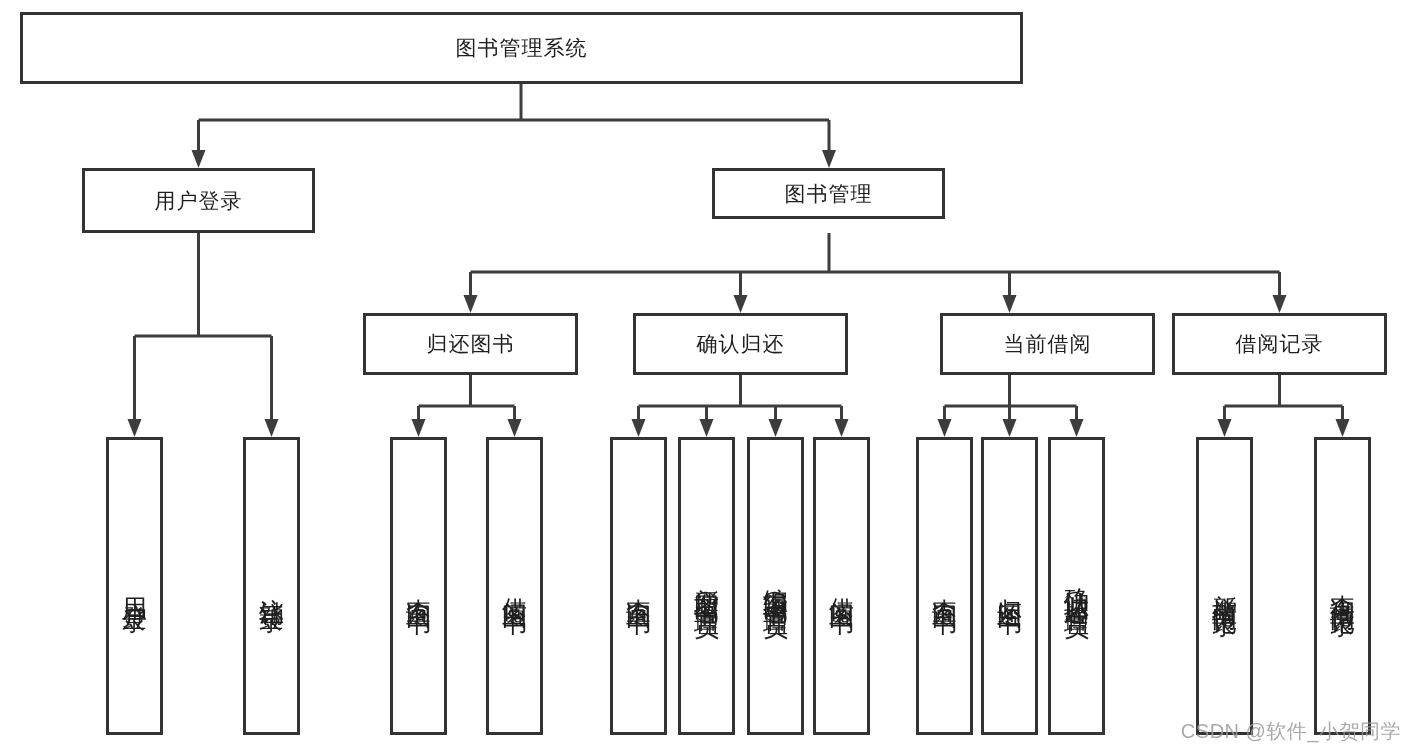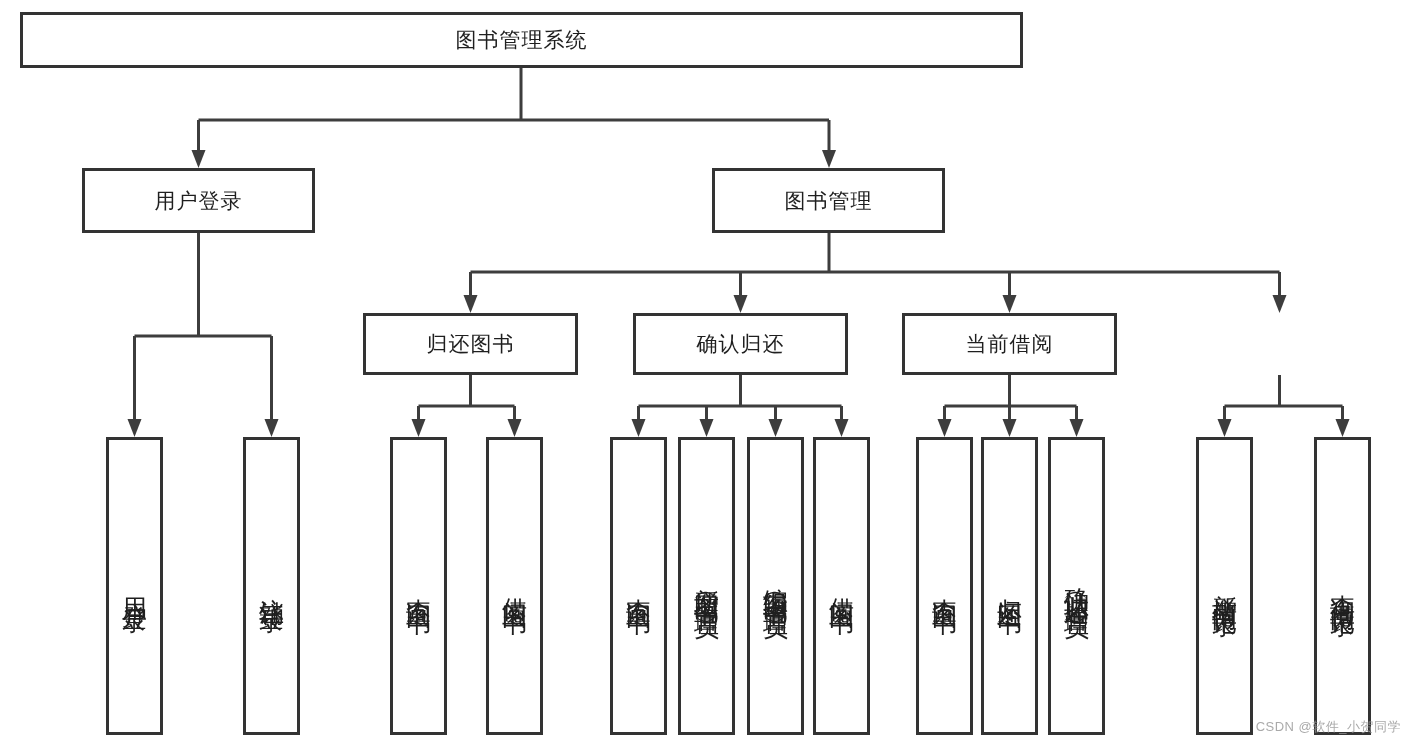--- a/index.html
+++ b/index.html
@@ -60,21 +60,21 @@
     font-size: 25px;
     letter-spacing: 4px;
     color: var(--text-color);
     line-height: 1;
     white-space: nowrap;
   }
   .watermark {
     position: absolute;
     right: 4px;
     top: 718px;
-    font-size: 13px;
+    font-size: 20px;
     letter-spacing: 0.5px;
     color: var(--watermark-color);
     opacity: 0.85;
     z-index: 3;
     white-space: nowrap;
   }
 </style>
 </head>
 <body>
 
@@ -116,39 +116,42 @@
       <polygon class="arrow" points="1009.5,437 1002.5,419 1016.5,419"></polygon>
       <polygon class="arrow" points="1076.5,437 1069.5,419 1083.5,419"></polygon>
     </g>
     <g>
       <path class="cline" d="M1279.5 375 V406 M1224.5 406 H1342.5 M1224.5 406 V420 M1342.5 406 V420"></path>
       <polygon class="arrow" points="1224.5,437 1217.5,419 1231.5,419"></polygon>
       <polygon class="arrow" points="1342.5,437 1335.5,419 1349.5,419"></polygon>
     </g>
   </svg>
 
-  <div class="hbox" style="left:20px; top:12px; width:1003px; height:56px">
+  <div class="hbox" style="left:20px; top:12px; width:1003px; height:72px">
     <span>图书管理系统</span>
   </div>
 
   <div class="hbox" style="left:82px; top:168px; width:233px; height:65px">
     <span>用户登录</span>
   </div>
-  <div class="hbox" style="left:712px; top:168px; width:233px; height:65px">
+  <div class="hbox" style="left:712px; top:168px; width:233px; height:51px">
     <span>图书管理</span>
   </div>
 
   <div class="hbox" style="left:363px; top:313px; width:215px; height:62px">
     <span>归还图书</span>
   </div>
   <div class="hbox" style="left:633px; top:313px; width:215px; height:62px">
     <span>确认归还</span>
   </div>
-  <div class="hbox" style="left:902px; top:313px; width:215px; height:62px">
+  <div class="hbox" style="left:940px; top:313px; width:215px; height:62px">
     <span>当前借阅</span>
+  </div>
+  <div class="hbox" style="left:1172px; top:313px; width:215px; height:62px">
+    <span>借阅记录</span>
   </div>
 
   <div class="vbox" style="left:106px">
     <span>用户登录</span>
   </div>
   <div class="vbox" style="left:243px">
     <span>注销登录</span>
   </div>
   <div class="vbox" style="left:390px">
     <span>查询图书</span>

